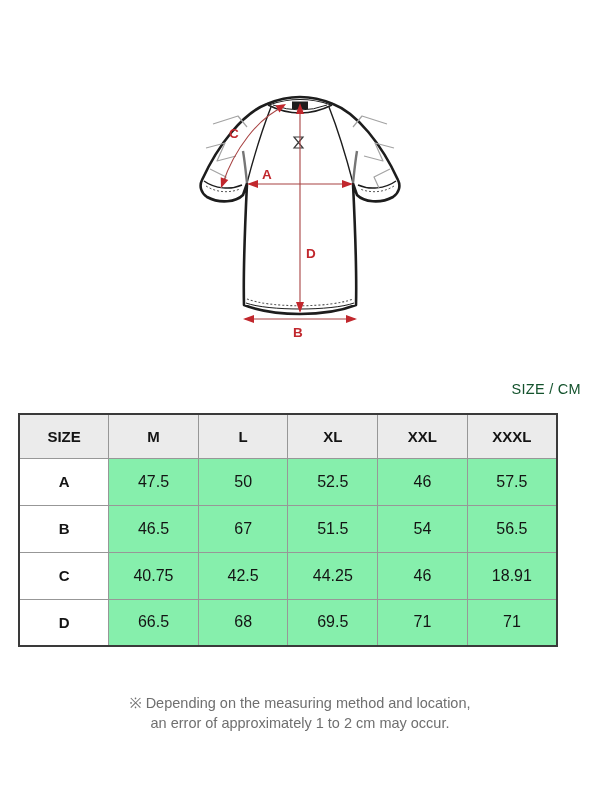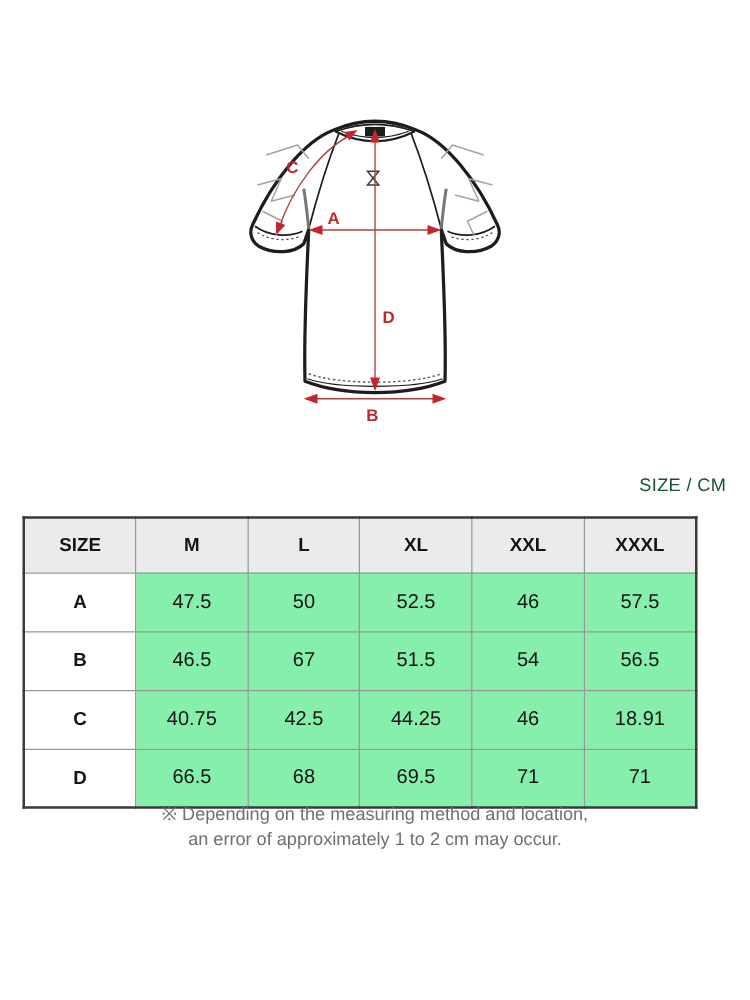--- a/index.html
+++ b/index.html
@@ -54,21 +54,21 @@
   }
   table.size-table tbody td {
     font-weight: normal;
     font-size: 16px;
     height: 47px;
     background: #86efac;
   }
   .footnote {
     position: absolute;
     left: 0;
-    top: 642px;
+    top: 693px;
     width: 600px;
     text-align: center;
     color: #6f6f6f;
     font-size: 14.5px;
     line-height: 20px;
   }
   .red-label {
     font-family: "Liberation Sans", sans-serif;
     font-size: 13.5px;
     font-weight: bold;

